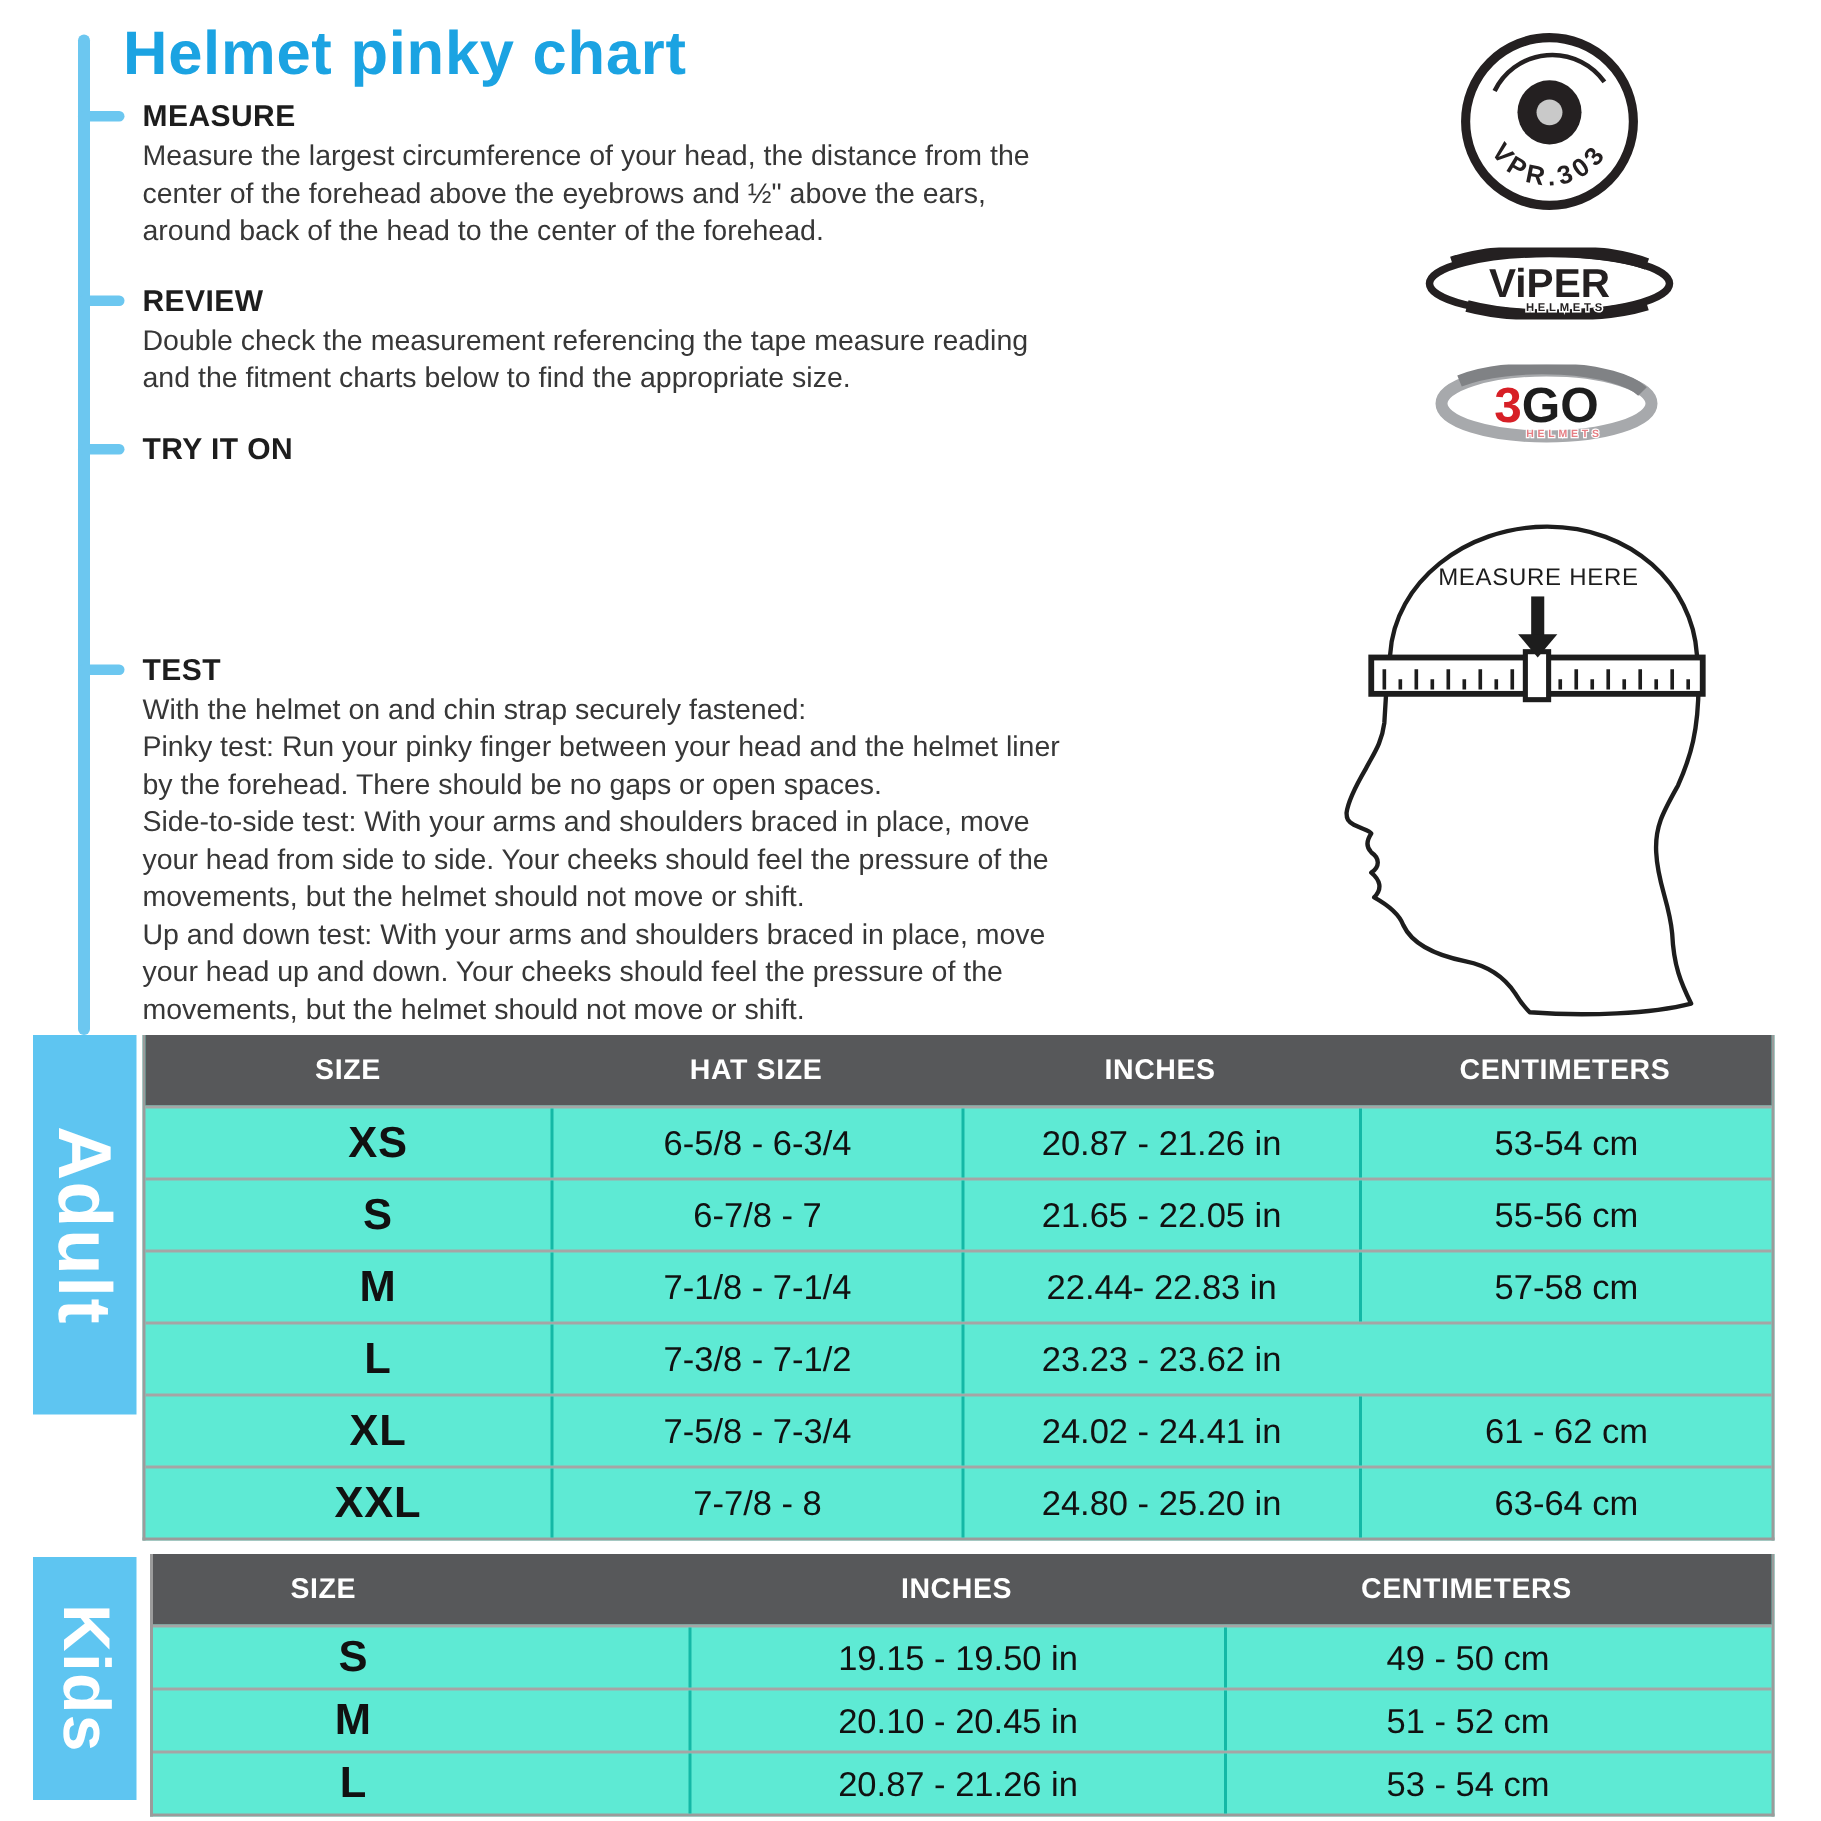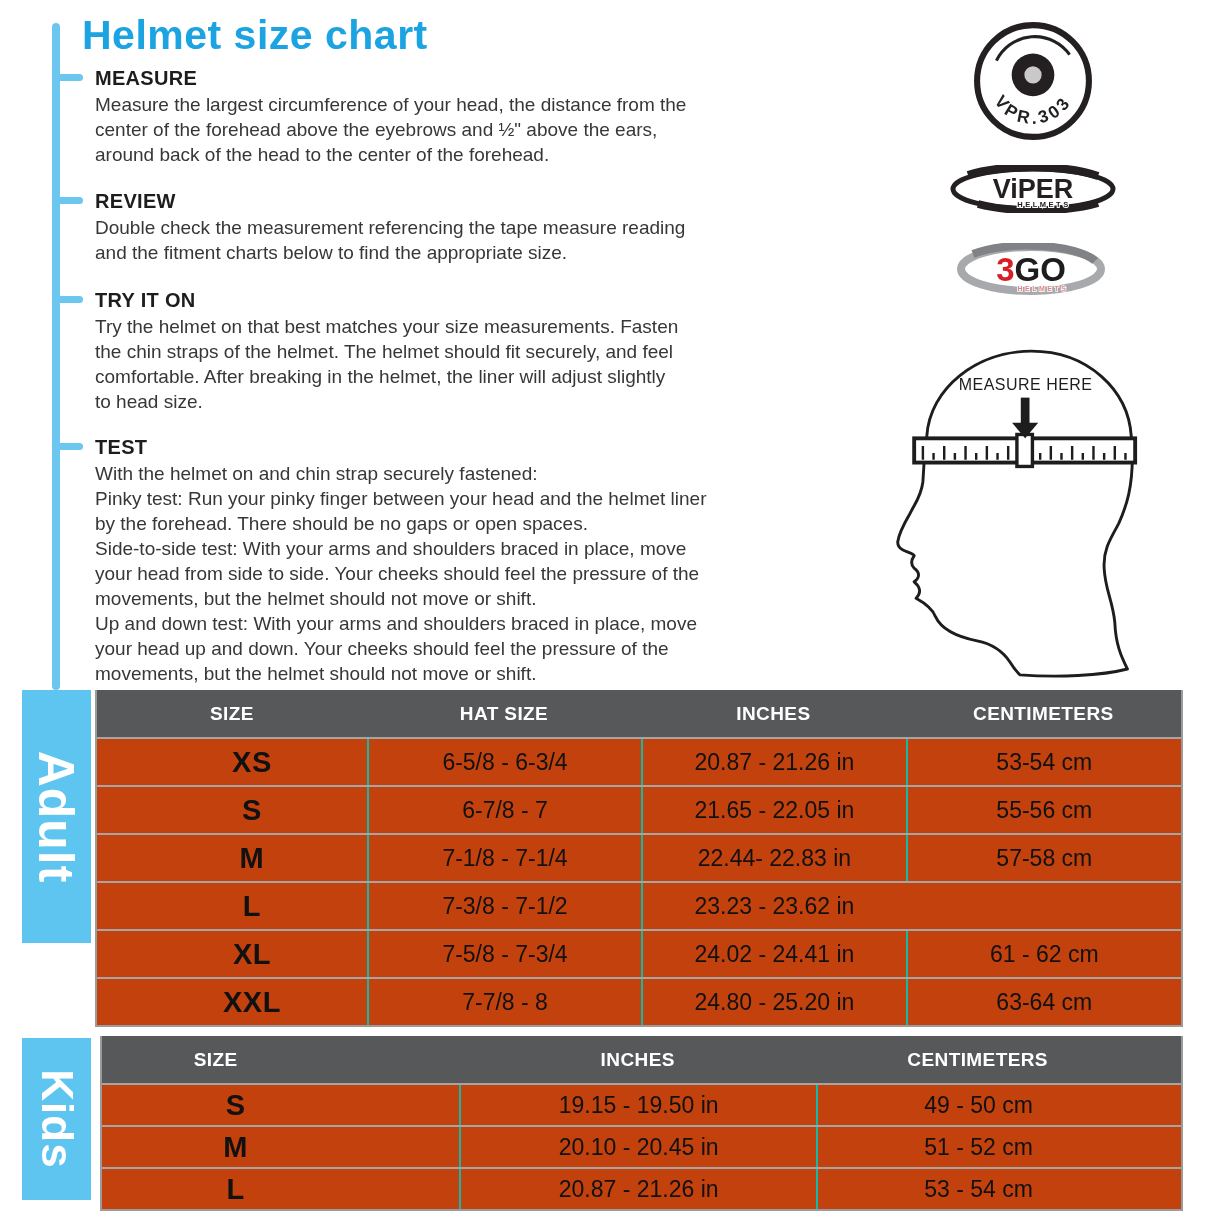--- a/index.html
+++ b/index.html
@@ -17,21 +17,21 @@
   .tl-tick{position:absolute;left:52px;width:31px;height:7px;background:#6cc7f0;border-radius:4px;}
   
   .info{position:absolute;left:95px;width:770px;}
   .info h2{margin:0;font-size:20px;line-height:24px;font-weight:800;letter-spacing:.3px;color:#1d1d1d;}
   .info p{margin:2px 0 0 0;font-size:19px;line-height:25px;color:#373737;white-space:pre-line;}
   
   .logo{position:absolute;}
   
   .head-svg{position:absolute;left:888px;top:336px;}
   
-  .size-table{position:absolute;background:#c2410c;border:2px solid #9b9b9b;border-top:none;box-sizing:border-box;}
+  .size-table{position:absolute;background:#5eead4;border:2px solid #9b9b9b;border-top:none;box-sizing:border-box;}
   .size-table .thead{display:grid;background:#57585a;color:#fff;}
   .size-table .thead .cell{display:flex;align-items:center;justify-content:center;
       font-size:19px;font-weight:700;letter-spacing:.4px;}
   .size-table .trow{display:grid;border-top:2px solid #a5a5a5;}
   .size-table .trow:first-of-type{border-top:none;}
   .size-table .trow .cell{display:flex;align-items:center;justify-content:center;
       font-size:23px;font-weight:500;color:#111;border-left:2px solid #14b8a6;}
   .size-table .trow .cell:first-child{border-left:none;padding-left:40px;}
   .size-table .cell.sz{font-size:29px;font-weight:700;letter-spacing:.5px;}
   .adult-table{left:95px;top:690px;width:1088px;}
@@ -49,45 +49,41 @@
   .adult-tab{top:690px;height:253px;}
   .adult-tab .vtext{font-size:50px;letter-spacing:1px;}
   .kids-tab{top:1038px;height:162px;}
   .kids-tab .vtext{font-size:44px;letter-spacing:1px;}
 </style>
 </head>
 <body>
 
 <div class="page">
 
-  <h1 class="title">Helmet size chart</h1>
+  <h1 class="title">Helmet pinky chart</h1>
 
   <div class="timeline"></div>
   <div class="tl-tick" style="top:74px"></div>
   <div class="tl-tick" style="top:197px"></div>
   <div class="tl-tick" style="top:296px"></div>
   <div class="tl-tick" style="top:443px"></div>
 
   <section class="info" style="top:189px">
     <h2>REVIEW</h2>
     <p>Double check the measurement referencing the tape measure reading
 and the fitment charts below to find the appropriate size.</p>
   </section>
   <section class="info" style="top:66px">
     <h2>MEASURE</h2>
     <p>Measure the largest circumference of your head, the distance from the
 center of the forehead above the eyebrows and ½" above the ears,
 around back of the head to the center of the forehead.</p>
   </section>
   <section class="info" style="top:288px">
     <h2>TRY IT ON</h2>
-    <p>Try the helmet on that best matches your size measurements. Fasten
-the chin straps of the helmet. The helmet should fit securely, and feel
-comfortable. After breaking in the helmet, the liner will adjust slightly
-to head size.</p>
   </section>
   <section class="info" style="top:435px">
     <h2>TEST</h2>
     <p>With the helmet on and chin strap securely fastened:
 Pinky test: Run your pinky finger between your head and the helmet liner
 by the forehead. There should be no gaps or open spaces.
 Side-to-side test: With your arms and shoulders braced in place, move
 your head from side to side. Your cheeks should feel the pressure of the
 movements, but the helmet should not move or shift.
 Up and down test: With your arms and shoulders braced in place, move

